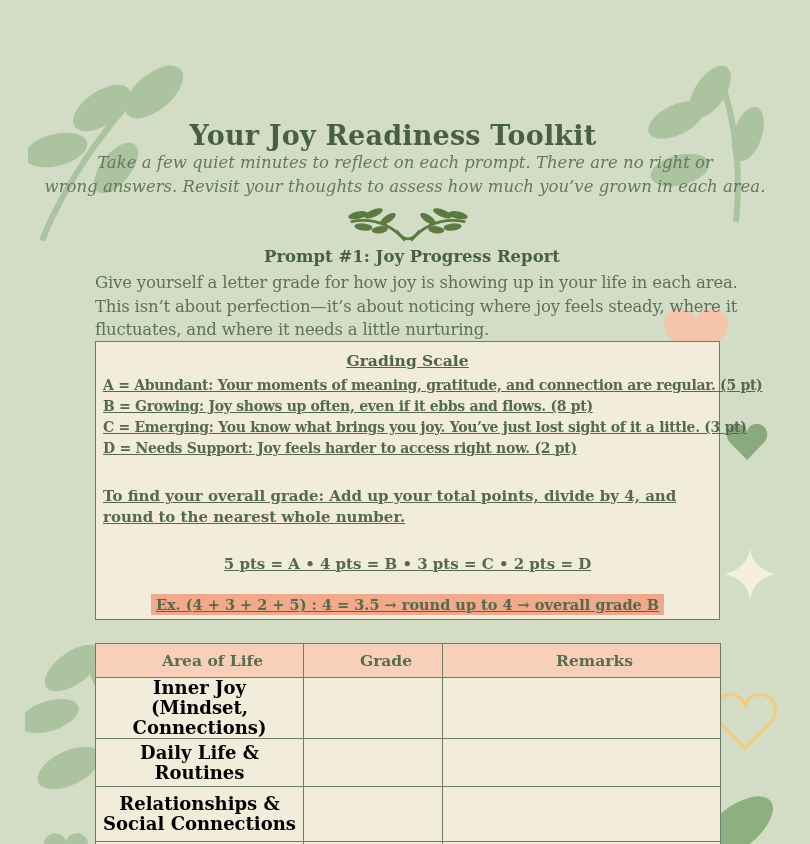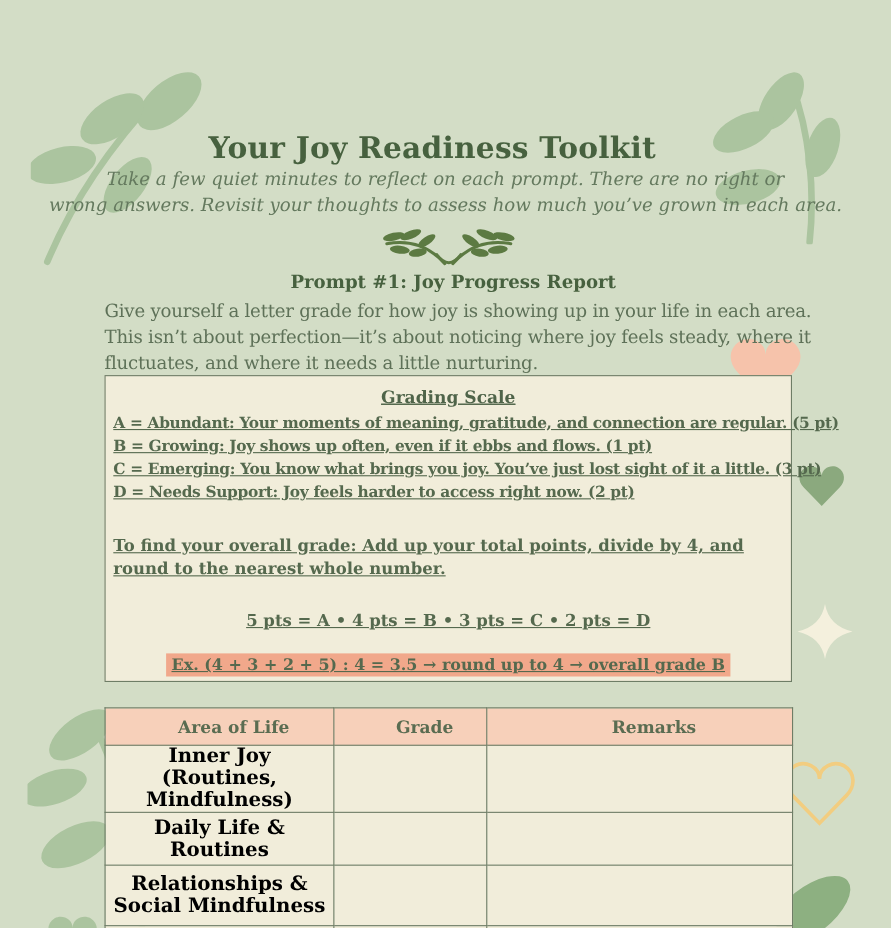--- a/index.html
+++ b/index.html
@@ -175,21 +175,21 @@
 
     <div class="prompt-body">
       <span>Give yourself a letter grade for how joy is showing up in your life in each area.</span><br>
       <span>This isn’t about perfection—it’s about noticing where joy feels steady, where it</span><br>
       <span>fluctuates, and where it needs a little nurturing.</span>
     </div>
 
     <div class="panel">
       <div class="panel-title">Grading Scale</div>
       <div class="scale-line">A = Abundant: Your moments of meaning, gratitude, and connection are regular. (5 pt)</div>
-      <div class="scale-line">B = Growing: Joy shows up often, even if it ebbs and flows. (1 pt)</div>
+      <div class="scale-line">B = Growing: Joy shows up often, even if it ebbs and flows. (8 pt)</div>
       <div class="scale-line">C = Emerging: You know what brings you joy. You’ve just lost sight of it a little. (3 pt)</div>
       <div class="scale-line">D = Needs Support: Joy feels harder to access right now. (2 pt)</div>
       <div class="panel-instructions">To find your overall grade: Add up your total points, divide by 4, and round to the nearest whole number.</div>
       <div class="points-key">5 pts = A • 4 pts = B • 3 pts = C • 2 pts = D</div>
       <div class="example-line">
         <span>Ex. (4 + 3 + 2 + 5) : 4 = 3.5 → round up to 4 → overall grade B</span>
       </div>
     </div>
 
     <table class="grade-table">
@@ -200,36 +200,36 @@
         </colgroup>
       <tbody>
           <tr>
         <th>Area of Life</th>
         <th>Grade</th>
         <th>Remarks</th>
       </tr>
       <tr class="row-1">
         <td class="area-cell">
           <span>Inner Joy</span><br>
-          <span>(Routines, Mindfulness)</span>
+          <span>(Mindset, Connections)</span>
         </td>
         <td></td>
         <td></td>
       </tr>
       <tr class="row-2">
         <td class="area-cell">
           <span>Daily Life &amp; Routines</span>
         </td>
         <td></td>
         <td></td>
       </tr>
       <tr class="row-3">
         <td class="area-cell">
           <span>Relationships &amp;</span><br>
-          <span>Social Mindfulness</span>
+          <span>Social Connections</span>
         </td>
         <td></td>
         <td></td>
       </tr>
       <tr class="row-4">
         <td class="area-cell"></td>
         <td></td>
         <td></td>
       </tr>
     </tbody>

